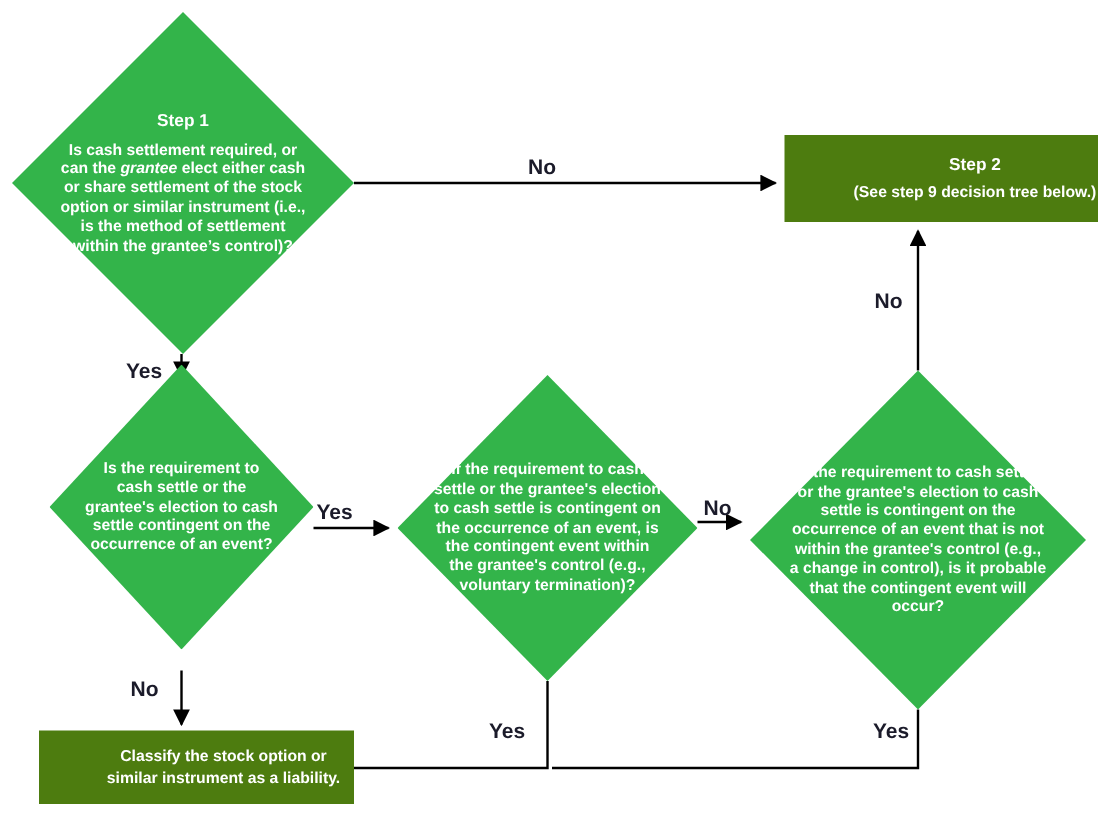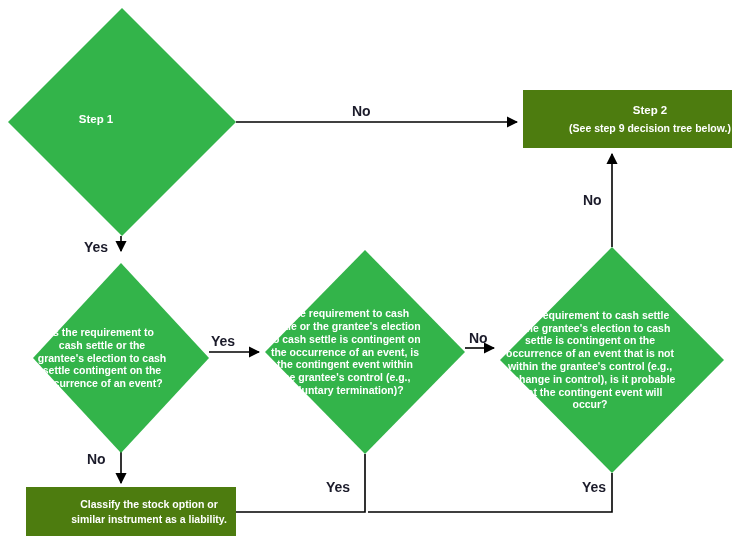--- a/index.html
+++ b/index.html
@@ -24,21 +24,21 @@
     width: 732px;
     height: 554px;
     pointer-events: none;
   }
 
   
   .diamond {
     position: absolute;
     display: flex;
     align-items: center;
-    justify-content: flex-start;
+    justify-content: center;
   }
   .diamond .shape {
     position: absolute;
     left: 0; top: 0;
     width: 100%;
     height: 100%;
     background: #33b44a;
     -webkit-clip-path: polygon(50% 0%, 100% 50%, 50% 100%, 0% 50%);
     clip-path: polygon(50% 0%, 100% 50%, 50% 100%, 0% 50%);
   }
@@ -88,21 +88,21 @@
     font-weight: bold;
     font-size: 14px;
     white-space: nowrap;
   }
 
   
   #d1 { left: 8px;   top: 8px;   width: 228px; height: 228px; }
   #d1 .txt { width: 176px; font-size: 10.5px; }
   #d1 .txt .ttl { font-size: 11.5px; }
 
-  #d2 { left: 33px;  top: 263px; width: 176px; height: 190px; }
+  #d2 { left: 33px;  top: 243px; width: 176px; height: 190px; }
   #d2 .txt { width: 138px; font-size: 10.5px; }
 
   #d3 { left: 265px; top: 250px; width: 200px; height: 204px; }
   #d3 .txt { width: 160px; font-size: 10.5px; }
 
   #d4 { left: 500px; top: 247px; width: 224px; height: 226px; }
   #d4 .txt { width: 180px; font-size: 10.5px; }
 
   #step2box { left: 523px; top: 90px;  width: 182px; height: 58px; }
   #step2box .txt { font-size: 10.5px; }
@@ -140,20 +140,21 @@
 
     <path d="M 365 454 L 365 512 L 214 512" stroke="#000000" stroke-width="1.6" fill="none" marker-end="url(#arrowBlack)"></path>
 
     <path d="M 612 473 L 612 512 L 368 512" stroke="#000000" stroke-width="1.6" fill="none"></path>
   </svg>
 
   <div class="diamond" id="d1">
     <div class="shape"></div>
     <div class="txt">
       <span class="ttl">Step 1</span>
+      <span class="bdy">Is cash settlement required, or can the <em>grantee</em> elect either cash or share settlement of the stock option or similar instrument (i.e., is the method of settlement within the grantee’s control)?</span>
     </div>
   </div>
 
   <div class="grayboxwrap" id="step2box">
     <div class="txt">
       <span class="ttl">Step 2</span>
       <span class="bdy">(See step 9 decision tree below.)</span>
     </div>
   </div>
 

